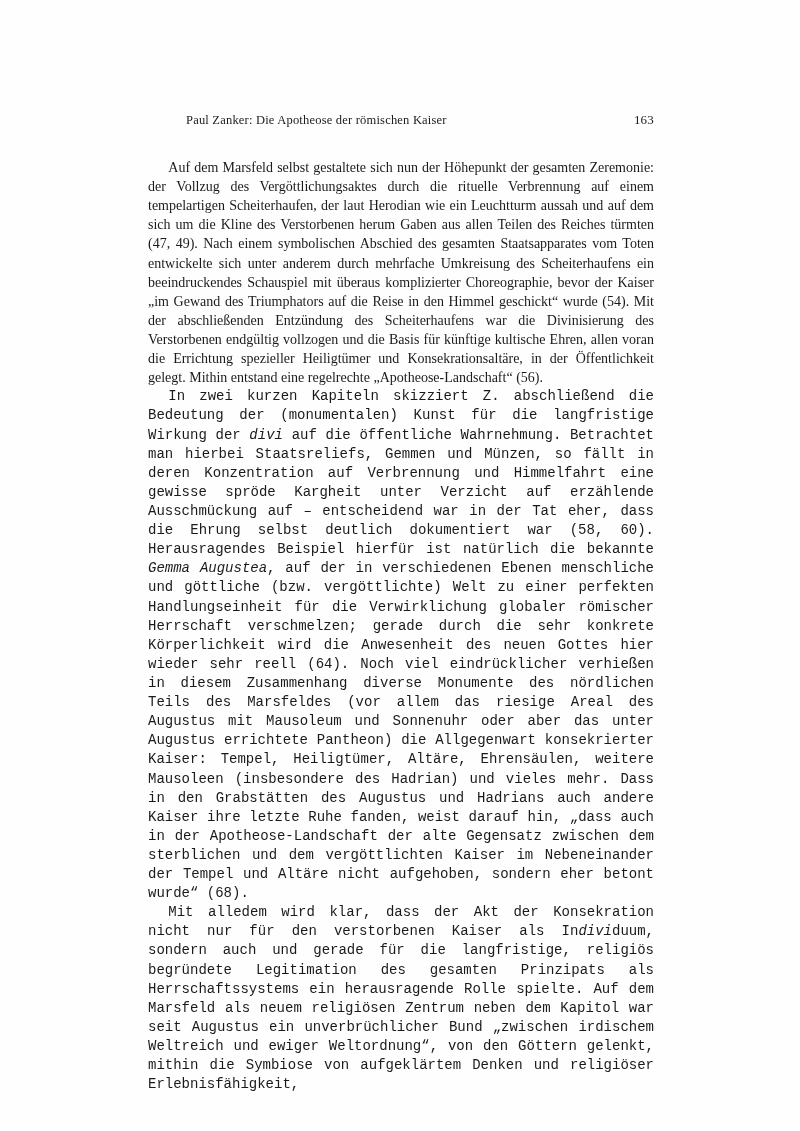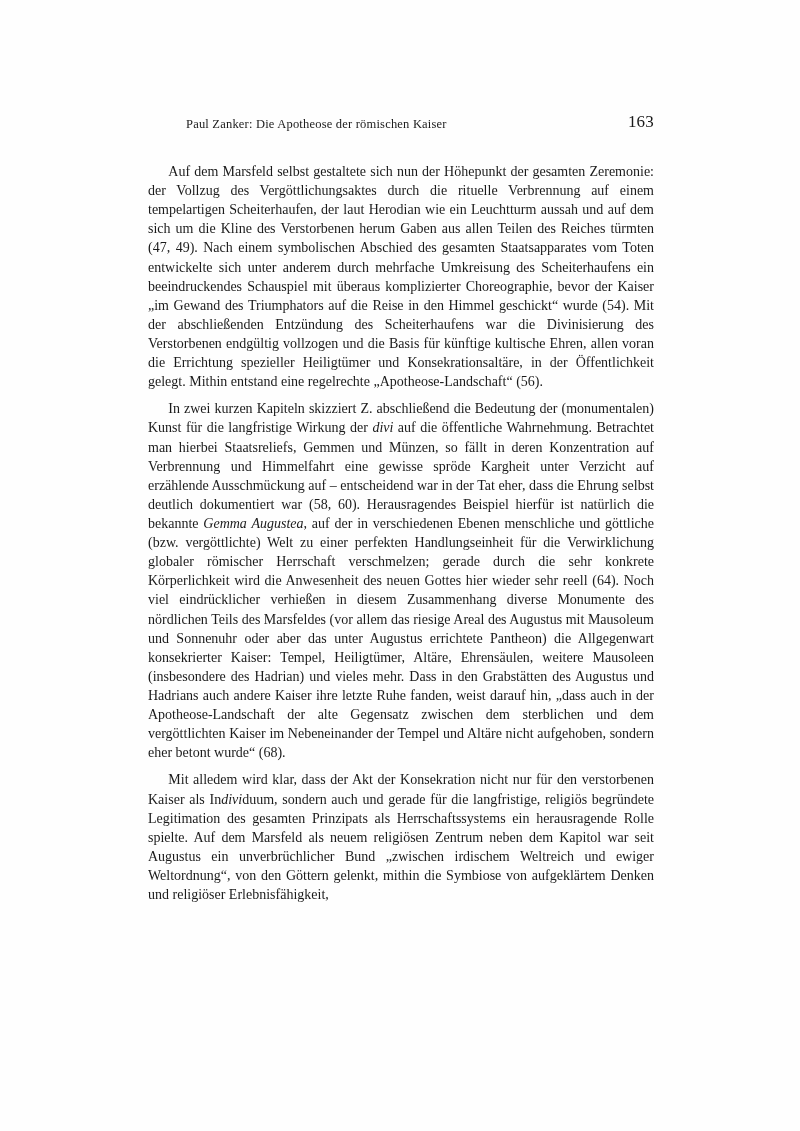--- a/index.html
+++ b/index.html
@@ -24,44 +24,45 @@
     background: #fefefe;
   }
   .content {
     position: absolute;
     left: 148px;
     top: 112px;
     width: 506px;
   }
   .running-head {
     display: flex;
-    align-items: flex-end;
+    align-items: center;
     justify-content: space-between;
     font-size: 12.5px;
     letter-spacing: 0.2px;
     margin-bottom: 30px;
   }
   .running-head .rh-title {
     
     margin-left: 38px;
   }
   .running-head .rh-page {
-    font-size: 17px;
+    font-size: 13px;
   }
   p.body {
     font-size: 14px;
     line-height: 1.365;
     text-align: justify;
     text-justify: inter-word;
     margin: 0;
     text-indent: 1.45em;
     hyphens: manual;
   }
   p.body + p.body {
-    margin-top: 8px;
+    margin-top: 0;
+    font-family: Liberation Mono, monospace;
   }
   i {
     font-style: italic;
   }
 </style>
 </head>
 <body>
 
 <div class="page">
   <div class="content">

